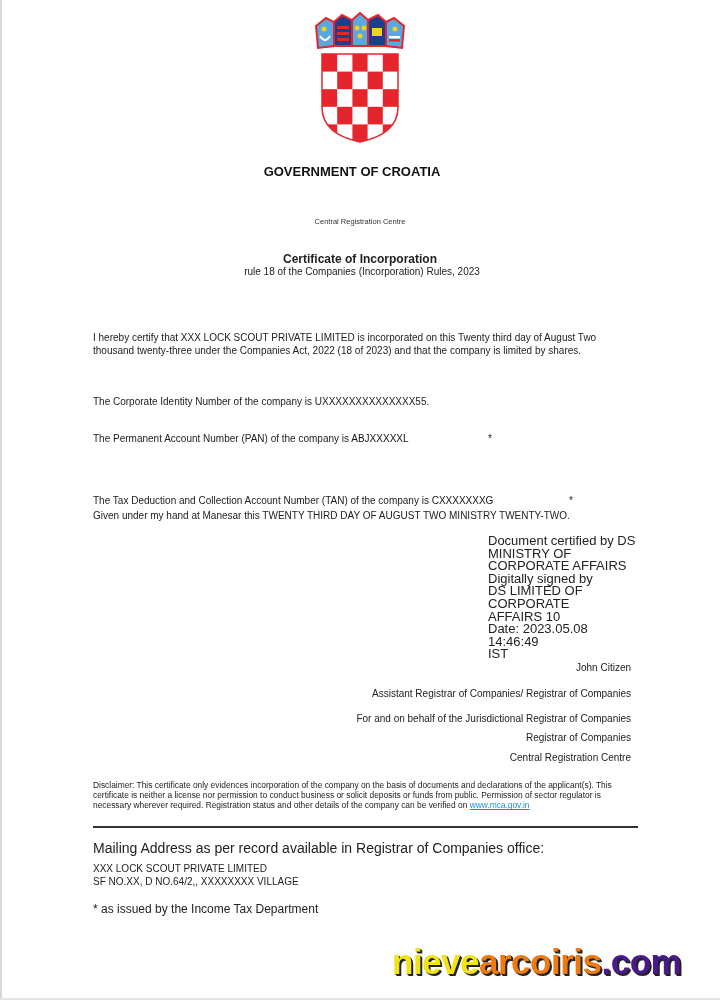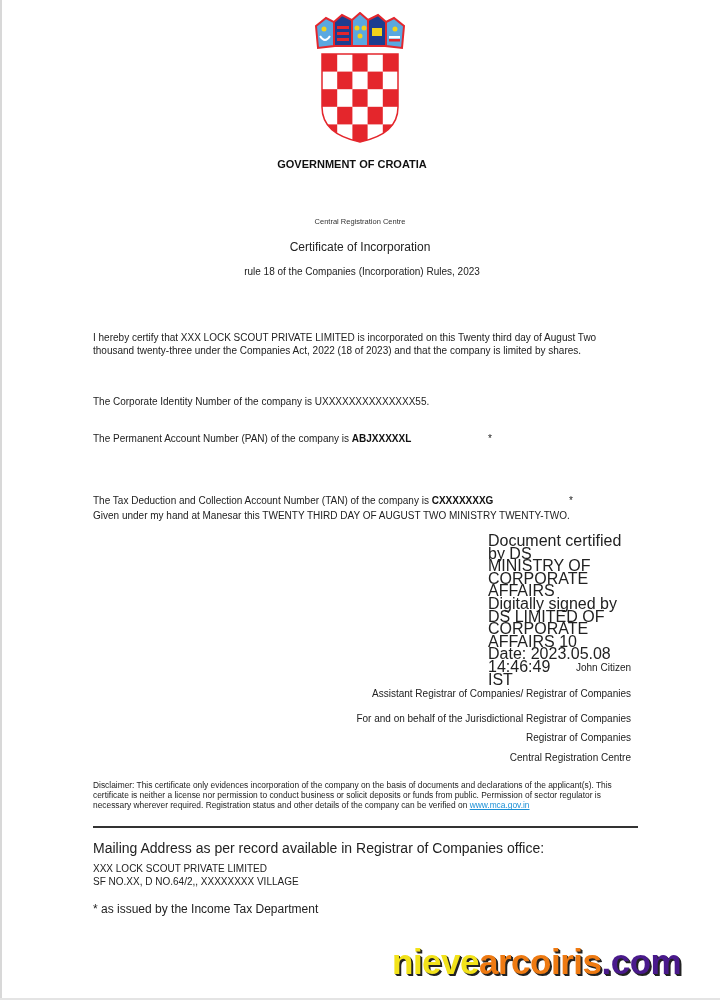--- a/index.html
+++ b/index.html
@@ -4,33 +4,33 @@
   <style>
     html, body { margin: 0; padding: 0; }
     body {
       width: 720px; height: 1000px; background: #ffffff; position: relative; overflow: hidden;
       font-family: "Liberation Sans", sans-serif; color: #1a1a1a;
     }
     .page-edge { position: absolute; left: 0; top: 0; width: 2px; height: 1000px; background: #d8d8d8; }
     .page-bottom { position: absolute; left: 0; bottom: 0; width: 720px; height: 2px; background: #e4e4e4; }
     .abs { position: absolute; }
     .emblem { left: 312px; top: 12px; width: 96px; height: 132px; }
-    .h-gov { left: 0; width: 704px; top: 156px; text-align: center; font-weight: bold; font-size: 11px; line-height: 16px; color: #111; }
+    .h-gov { left: 0; width: 704px; top: 164px; text-align: center; font-weight: bold; font-size: 13px; line-height: 16px; color: #111; }
     .crc-small { left: 0; width: 720px; top: 217px; text-align: center; font-size: 7.5px; color: #333; }
-    .cert-title { left: 0; width: 720px; top: 240px; text-align: center; font-weight: normal; font-size: 12px; color: #222; }
+    .cert-title { left: 0; width: 720px; top: 252px; text-align: center; font-weight: bold; font-size: 12px; color: #222; }
     .pursuant { left: 92px; width: 540px; top: 266px; text-align: center; font-size: 10px; line-height: 11.5px; color: #222; }
     .para { left: 93px; width: 545px; font-size: 10px; line-height: 12.5px; color: #222; }
     .p1 { top: 332px; }
     .p2 { top: 396px; }
     .p3 { top: 433px; }
     .p4 { top: 471px; margin-top: 24px; }
     .p5 { top: 510px; }
     .star { position: absolute; font-size: 10px; }
-    b { font-weight: bold; color: #111; }
-    .sigblock { left: 488px; top: 535px; width: 150px; font-size: 16px; line-height: 12.6px; color: #222; }
+    b { font-weight: normal; color: #111; }
+    .sigblock { left: 488px; top: 535px; width: 150px; font-size: 13px; line-height: 12.6px; color: #222; }
     .right-line { right: 89px; font-size: 10px; color: #222; text-align: right; white-space: nowrap; }
     .r1 { top: 662px; } .r2 { top: 688px; } .r3 { top: 713px; } .r4 { top: 732px; } .r5 { top: 752px; }
     .disclaimer { left: 93px; width: 520px; top: 780px; font-size: 8.4px; line-height: 10.2px; color: #222; }
     .disclaimer a { color: #1a8fd6; text-decoration: underline; }
     .rule { left: 93px; top: 826px; width: 545px; height: 2px; background: #333; }
     .mail-head { left: 93px; top: 840px; font-size: 14px; color: #222; }
     .addr { left: 93px; top: 863px; font-size: 10px; line-height: 12.5px; color: #222; }
     .footnote { left: 93px; top: 902px; font-size: 12px; color: #222; }
     .watermark { left: 392px; top: 942px; font-size: 35px; font-weight: bold; letter-spacing: -0.5px;
       text-shadow: 2px 2px 0 #222, 1px 1px 0 #222; white-space: nowrap; }

